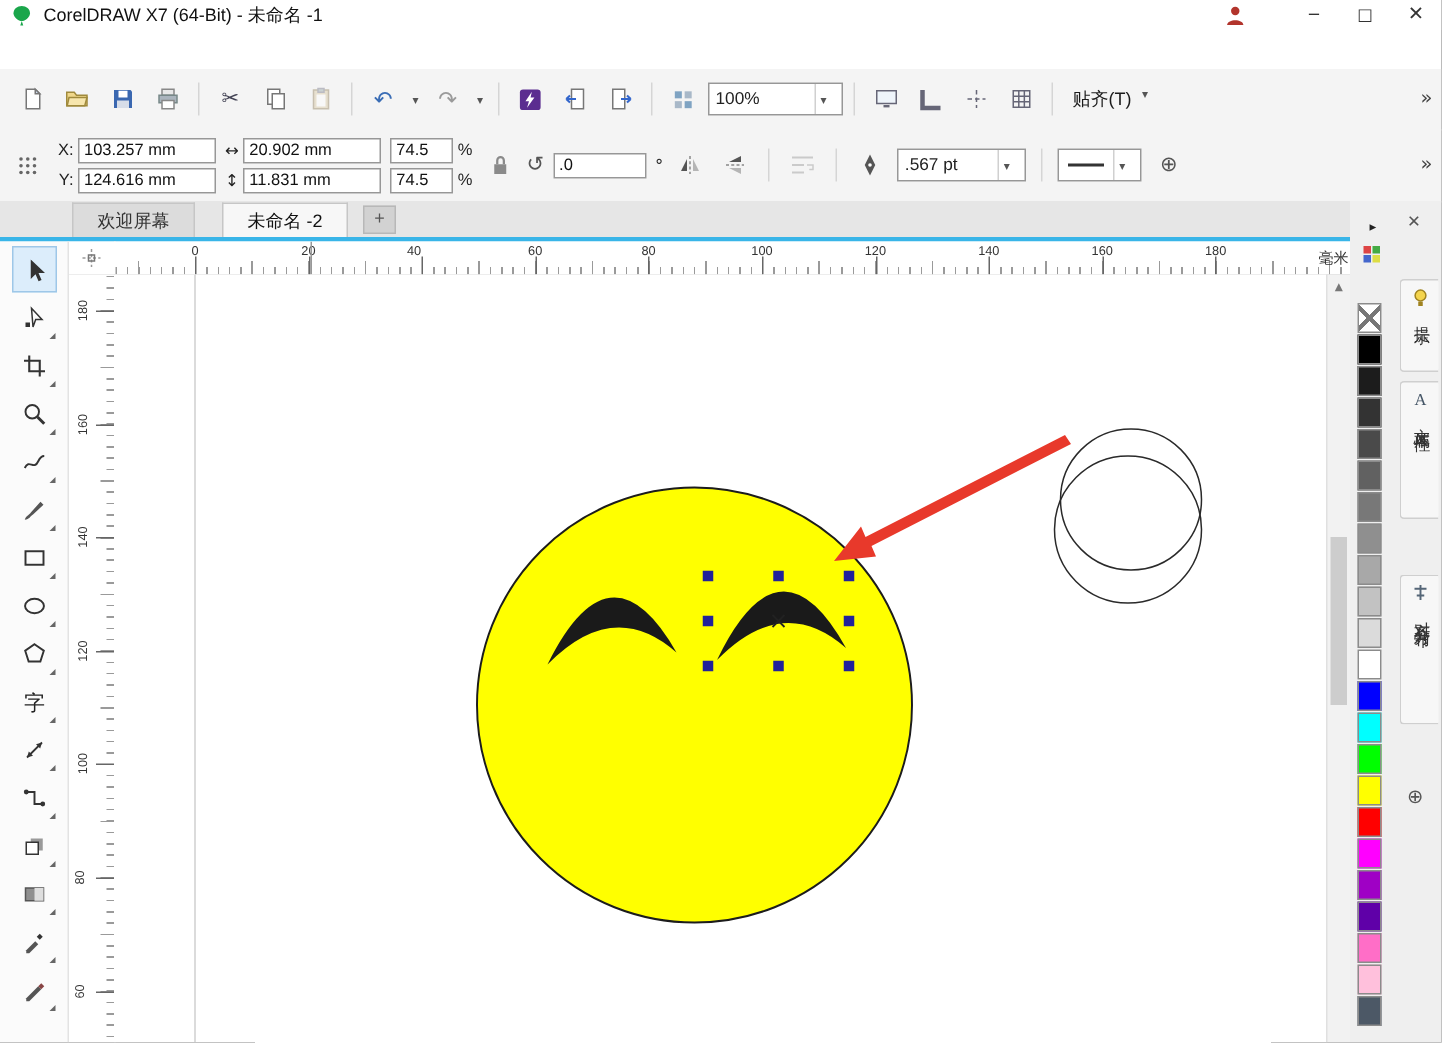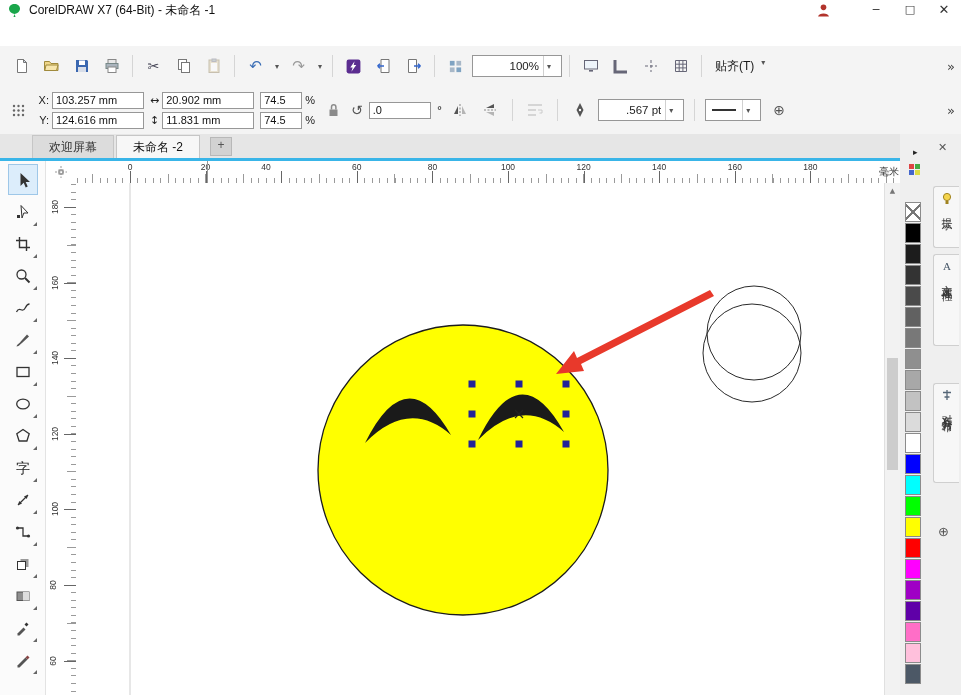--- a/index.html
+++ b/index.html
@@ -22,21 +22,21 @@
   .menu-item{padding:0 15px;line-height:26px;font-size:12.5px;color:#1a1a1a;white-space:nowrap;}
 
   
   #toolbar{position:absolute;top:46px;left:0;right:0;height:40px;background:#f4f4f4;border-bottom:1px solid #e2e2e2;
            display:flex;align-items:center;padding:0 8px;gap:3px;}
   .tbtn{width:27px;height:26px;display:flex;align-items:center;justify-content:center;border-radius:2px;}
   .tbtn.dim{opacity:.45}
   .tsep{width:1px;height:22px;background:#d5d5d5;margin:0 4px;flex:none;}
   .caret{font-size:8px;color:#555;width:10px;text-align:center;}
   .combo{display:flex;align-items:center;background:#fff;border:1px solid #979797;height:22px;padding:0 4px;box-sizing:border-box;font-size:11.5px;}
-  .combo .cval{flex:1;white-space:nowrap;overflow:hidden;text-align:right;}
+  .combo .cval{flex:1;white-space:nowrap;overflow:hidden;}
   .combo .caret{border-left:1px solid #d0d0d0;margin-left:4px;padding-left:3px;height:100%;display:flex;align-items:center;}
   #zoom-combo{width:90px;}
   .snap{display:flex;gap:4px;padding:0 6px;font-size:12px;color:#1a1a1a;}
   .overflow{position:absolute;right:6px;top:50%;transform:translateY(-50%);font-size:13px;color:#444;}
   .undo-glyph{font-size:15px;color:#3a6db5;} .redo-glyph{font-size:15px;color:#9a9a9a;}
   .cut-glyph{font-size:14px;color:#445;}
 
   
   #propbar{position:absolute;top:86px;left:0;right:0;height:48px;background:#f4f4f4;border-bottom:1px solid #dcdcdc;
            display:flex;align-items:center;padding:0 6px;gap:6px;}
@@ -49,21 +49,21 @@
   .unitmark{font-size:11px;color:#222;}
   .pbtn{width:24px;height:24px;display:flex;align-items:center;justify-content:center;}
   .pbtn.dim{opacity:.45}
   #outline-combo{width:86px;height:22px;}
   #linestyle-combo{width:56px;height:22px;}
   .line-sample{flex:1;height:0;border-top:2px solid #333;margin:0 2px;}
   .plus-glyph{font-size:14px;color:#555;}
 
   
   #tabbar{position:absolute;top:134px;left:0;width:900px;height:24px;background:#e6e6e6;display:flex;align-items:flex-end;padding-left:32px;box-sizing:border-box;}
-  .tab{height:22px;line-height:22px;padding:0 16px;font-size:12px;color:#333;background:#dcdcdc;border:1px solid #c6c6c6;border-bottom:none;margin-right:2px;white-space:nowrap;}
+  .tab{height:22px;line-height:22px;padding:0 16px;font-size:12px;color:#333;background:#dcdcdc;border:1px solid #c6c6c6;border-bottom:none;margin-right:2px;white-space:nowrap;margin-left:16px;}
   .tab.active{background:#f7f7f7;color:#111;}
   .newtab{width:20px;height:17px;margin:0 0 2px 8px;background:#d2d2d2;border:1px solid #b8b8b8;text-align:center;line-height:15px;font-size:12px;color:#555;}
   #accent{position:absolute;top:158px;left:0;width:900px;height:3px;background:#39b5e8;}
 
   
   #toolbox{position:absolute;left:0;top:161px;width:46px;bottom:0;background:#fbfbfb;border-right:1px solid #e3e3e3;padding-top:2px;box-sizing:border-box;}
   .tool{width:30px;height:31px;margin:1px auto;display:flex;align-items:center;justify-content:center;position:relative;box-sizing:border-box;}
   .tool.selected{background:#dcedfb;border:1px solid #9ec7e8;}
   .fly{position:absolute;right:1px;bottom:1px;width:0;height:0;border-left:4px solid transparent;border-bottom:4px solid #666;}
   .tool text{font-family:"Liberation Sans",sans-serif;}
@@ -470,21 +470,21 @@
   </div>
   <div id="h-ruler">
     <div class="h-minor"></div>
     <div class="h-mid"></div>
     <div>
         <div class="hmajor" style="left: 54px;"></div>
         <span class="hnum" style="left: 54px;">0</span>
         <div class="hmajor" style="left: 129.6px;"></div>
         <span class="hnum" style="left: 129.6px;">20</span>
         <div class="hmajor" style="left: 205.2px;"></div>
-        <span class="hnum" style="left: 190px;">40</span>
+        <span class="hnum" style="left: 200px;">40</span>
         <div class="hmajor" style="left: 280.8px;"></div>
         <span class="hnum" style="left: 280.8px;">60</span>
         <div class="hmajor" style="left: 356.4px;"></div>
         <span class="hnum" style="left: 356.4px;">80</span>
         <div class="hmajor" style="left: 432px;"></div>
         <span class="hnum" style="left: 432px;">100</span>
         <div class="hmajor" style="left: 507.6px;"></div>
         <span class="hnum" style="left: 507.6px;">120</span>
         <div class="hmajor" style="left: 583.2px;"></div>
         <span class="hnum" style="left: 583.2px;">140</span>

